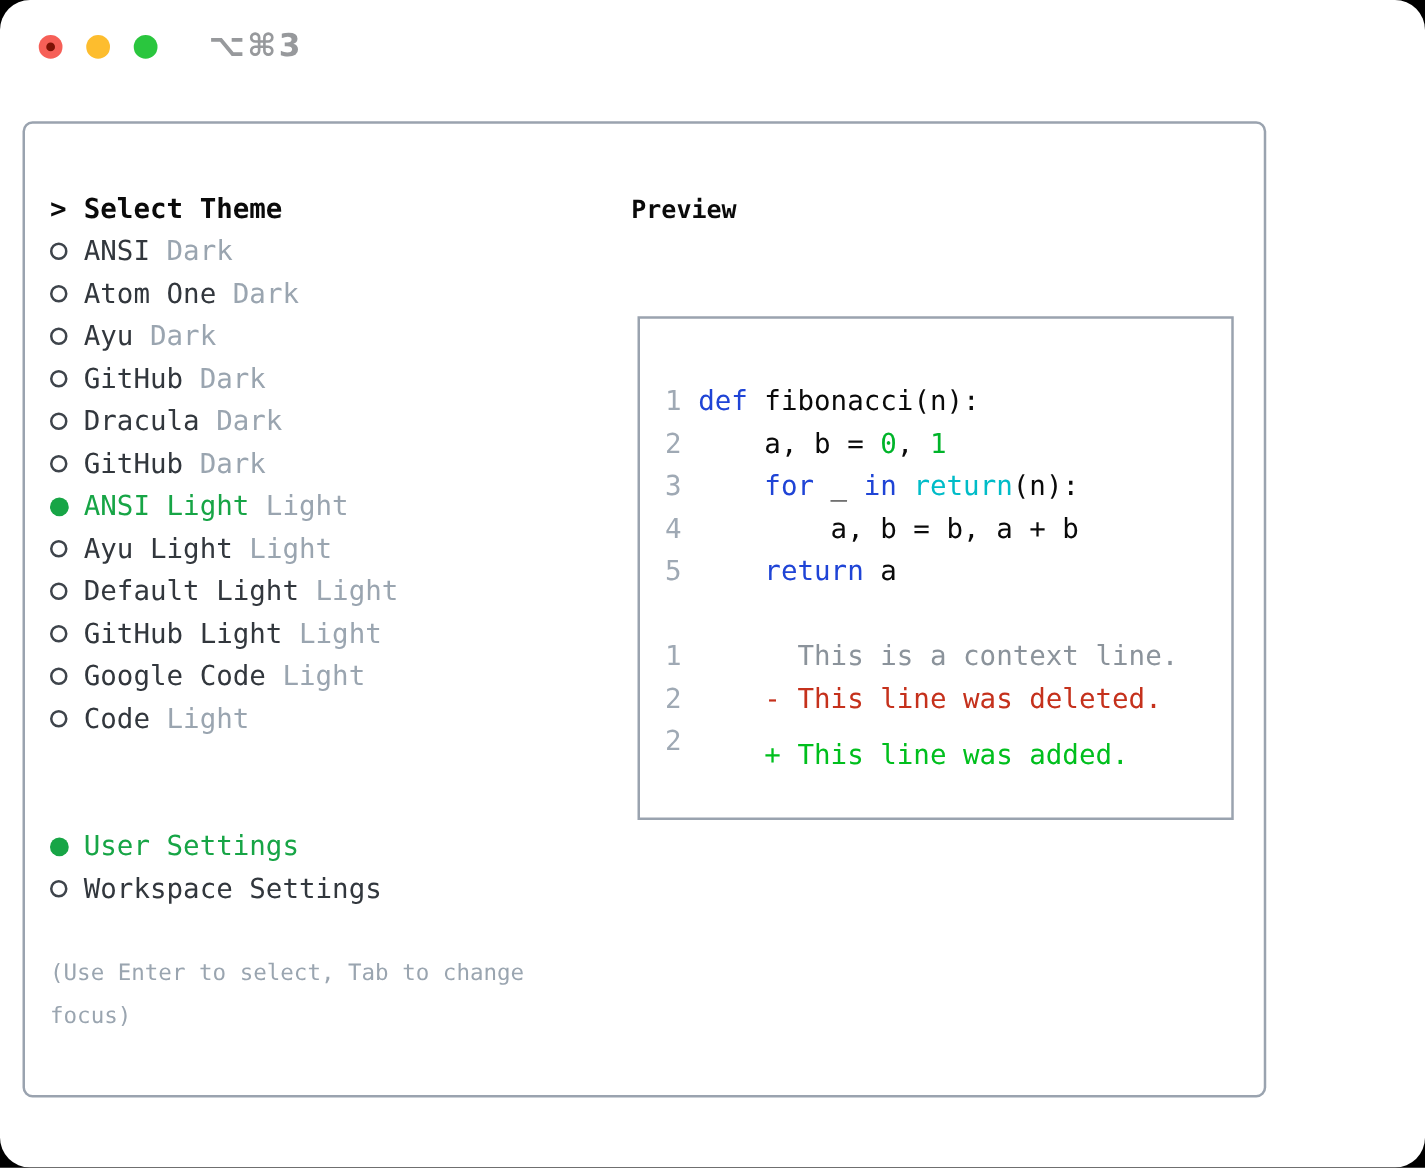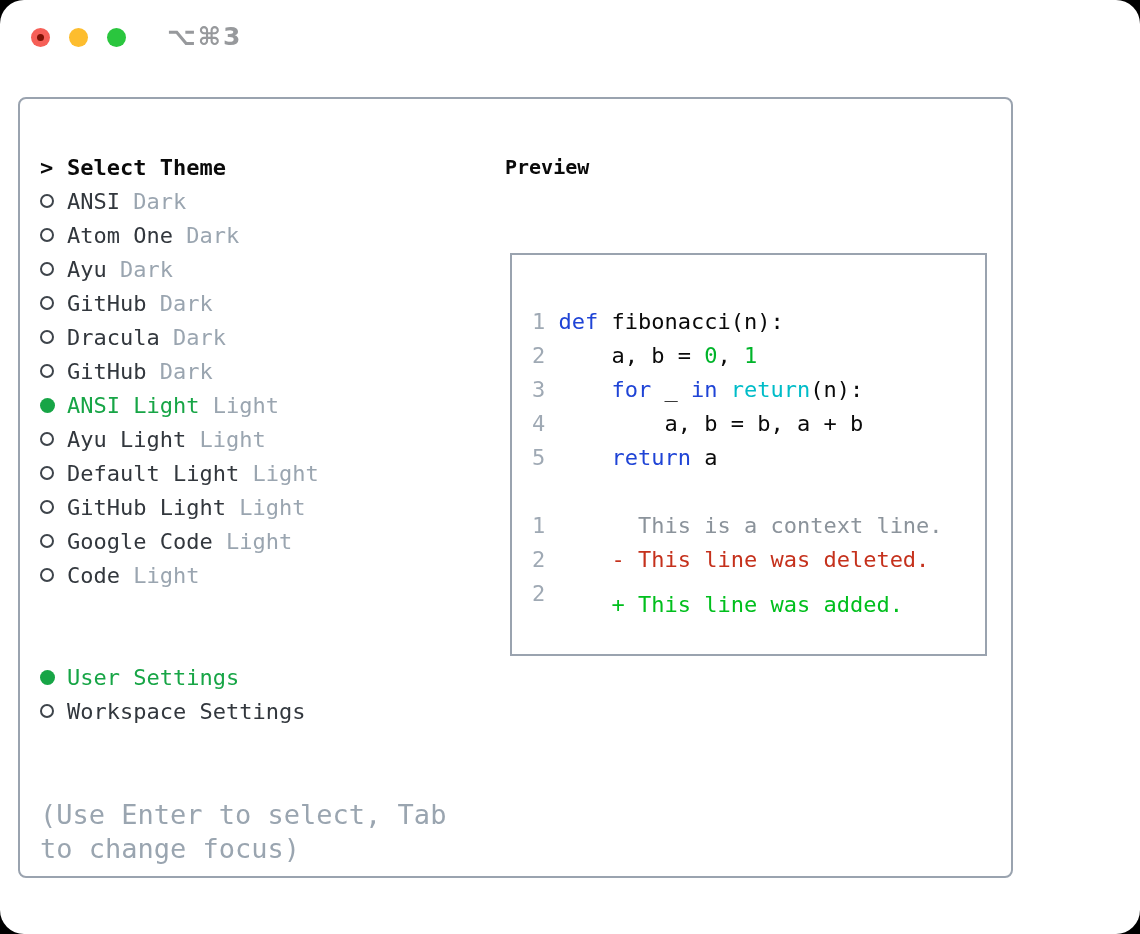--- a/index.html
+++ b/index.html
@@ -32,21 +32,21 @@
   .prompt{font-weight:bold;color:var(--text_black);}
   .header-row .title-text{font-weight:bold;color:var(--text_black);}
   .radio{box-sizing:border-box;width:14px;height:14px;border:2px solid #3e444b;border-radius:50%;}
   .radio.sel{width:15px;height:15px;border:none;background:var(--accent_green);}
   .item-name{color:var(--text_dark);}
   .item-name.sel{color:var(--accent_green);}
   .item-variant{color:var(--muted_gray);}
   .apply-header span:last-child{color:var(--text_black);}
   .spacer1{height:34px;}
   .spacer2{height:68px;}
-  .hint{width:440px;font-size:27px;line-height:34px;color:var(--muted_gray);margin-top:36px;}
+  .hint{width:440px;font-size:18px;line-height:34px;color:var(--muted_gray);}
   
   .right-col{position:absolute;left:485px;top:51px;}
   .preview-title{height:34px;display:flex;align-items:center;font-size:20px;font-weight:bold;color:var(--text_black);}
   .preview-box{
     position:absolute;left:5px;top:103px;width:477px;height:403px;
     box-sizing:border-box;border:2px solid #9aa3af;background:#fff;
     padding:49px 0 0 20px;overflow:hidden;
   }
   .code-row{height:34px;display:flex;align-items:center;white-space:pre;font-size:22px;}
   .lnum{color:var(--linenum_gray);}

